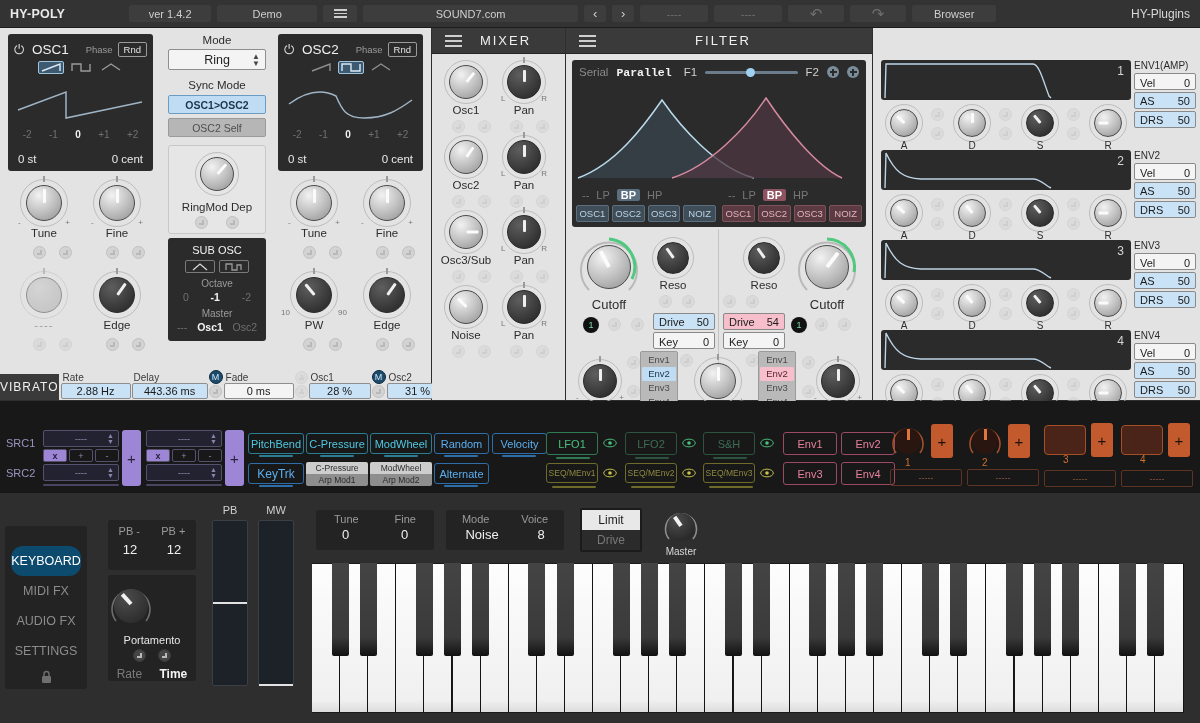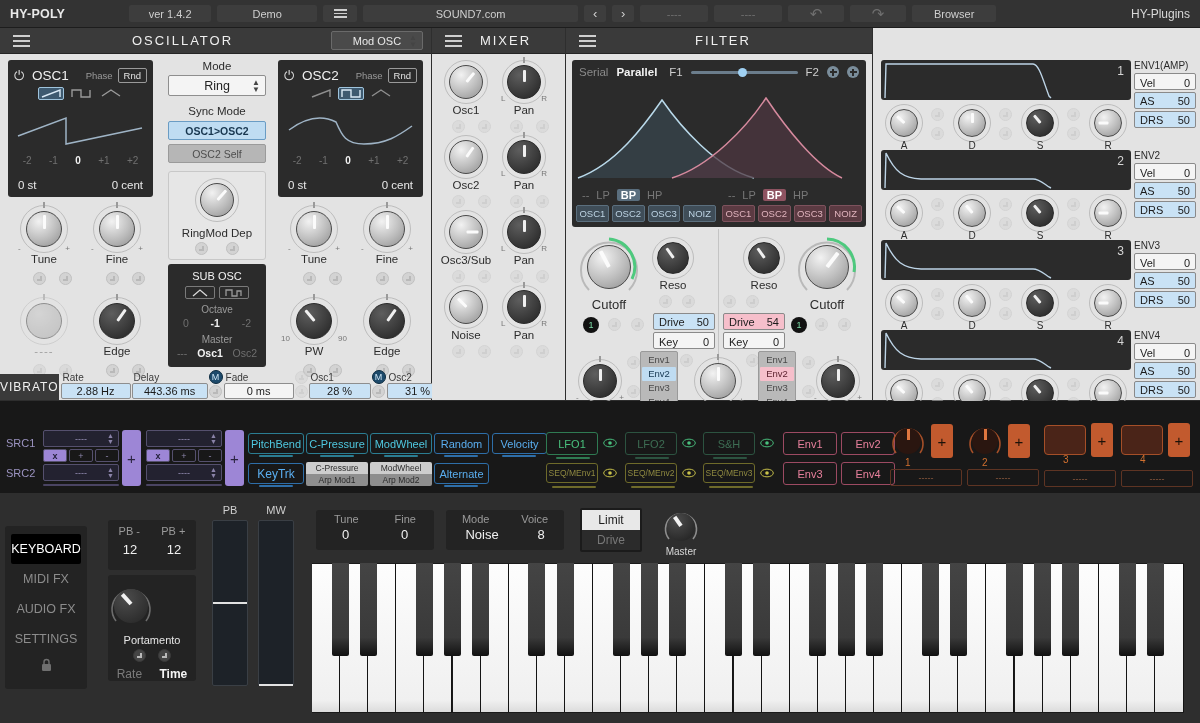--- a/index.html
+++ b/index.html
@@ -172,21 +172,21 @@
   #mix-panel { position: absolute; left: 432px; top: 28px; width: 133px; height: 372px; background: #e3e3e3; }
   .mixrow { position: relative; height: 75px; }
 
   
   #flt-panel { position: absolute; left: 566px; top: 28px; width: 306px; height: 372px; background: #e3e3e3; }
   .flt-disp { margin: 6px; background: #2b2b2b; border-radius: 3px; position: relative; height: 167px; }
   .flt-top {
     height: 24px; display: flex; align-items: center; gap: 8px; padding: 0 7px;
     font-size: 11.5px; color: #8a8a8a;
   }
-  .flt-top .on { color: #f2f2f2; font-weight: bold; }
+  .flt-top .on { color: #f2f2f2; font-weight: bold; font-family: Liberation Mono, monospace; }
   .slider-line { flex: 1; height: 3px; background: #6b7d8c; border-radius: 2px; position: relative; }
   .slider-dot { position: absolute; width: 9px; height: 9px; border-radius: 50%; background: #9fd0f2; top: -3px; }
   .flt-plus { width: 12px; height: 12px; border-radius: 50%; background: #7a8d9b; position: relative; }
   .flt-plus::before { content:''; position:absolute; left:2.5px; right:2.5px; top:5px; height:2px; background:#2b2b2b;}
   .flt-plus::after { content:''; position:absolute; top:2.5px; bottom:2.5px; left:5px; width:2px; background:#2b2b2b;}
   .flt-graph { position: absolute; left: 4px; right: 4px; top: 26px; height: 95px; }
   .flt-modes { position: absolute; left: 4px; right: 4px; bottom: 5px; display: flex; gap: 6px; }
   .fmode { flex: 1; }
   .fmode .r1 { display: flex; gap: 7px; align-items: center; font-size: 11px; color: #777; padding-left: 6px; height: 17px;}
   .fmode .r1 .sel { border-radius: 2px; padding: 0 4px; font-weight: bold; }
@@ -285,21 +285,21 @@
   
   #bottom { position: absolute; left: 0; top: 494px; width: 1200px; height: 229px; background: #2e2e2e; }
   .leftnav {
     position: absolute; left: 5px; top: 32px; width: 82px; height: 163px;
     background: #232323; border-radius: 3px; padding-top: 8px;
   }
   .navitem {
     height: 30px; display: flex; align-items: center; justify-content: center;
     font-size: 12.5px; color: #8c8c8c; margin: 0 6px; cursor: pointer;
   }
-  .navitem.sel { background: #000000; color: #ffffff; border-radius: 2px; font-weight: 500; }
+  .navitem.sel { background: #0c4a6e; color: #ffffff; border-radius: 12px; font-weight: 500; margin-top: 12px; }
   .darkbox { background: #232323; border-radius: 3px; }
   .dl-lbl { font-size: 11px; color: #9a9a9a; }
   .dl-val { font-size: 13px; color: #f0f0f0; }
   .slot { background: #1d2228; border: 1px solid #3a3f45; border-radius: 2px; position: relative; }
   .slot .handle { position: absolute; left: 0; right: 0; height: 2px; background: #e2e2e2; }
   .limbtn {
     height: 20px; display: flex; align-items: center; justify-content: center;
     font-size: 12px; cursor: pointer;
   }
   .limbtn.on { background: #e8e8e8; color: #1c1c1c; }
@@ -338,32 +338,20 @@
   <div class="tb-btn dim" style="width:68px">----</div>
   <div class="tb-btn dim" style="width:68px">----</div>
   <div class="tb-btn dim" style="width:56px;font-size:15px">↶</div>
   <div class="tb-btn dim" style="width:56px;font-size:15px">↷</div>
   <div class="tb-btn" style="width:84px">Browser</div>
   <div class="tb-spacer"></div>
   <div style="font-size:12px;color:#d8d8d8">HY-Plugins</div>
 </div>
 
 <div id="osc-panel">
-  <div class="panel-hd">
-    <div class="burger">
-        <i></i>
-        <i></i>
-        <i></i>
-      </div>
-    <div class="title">OSCILLATOR</div>
-    <div class="sel-box" style="width:92px;height:19px;margin-right:8px;background:#4a4a4a;border-color:#6a6a6a;color:#e8e8e8;font-size:11px">
-      <span>Mod OSC</span>
-      <span class="arrows">▲<br>▼</span>
-    </div>
-  </div>
   <div class="osc-body">
 
     <div class="osc-col" style="left:8px">
       <div class="osc-disp">
         <div class="row1">
           <span class="pwr">⏻</span>
           <span class="osc-name">OSC1</span>
           <span class="phase-lbl">Phase</span>
           <span class="rnd-btn">Rnd</span>
         </div>

